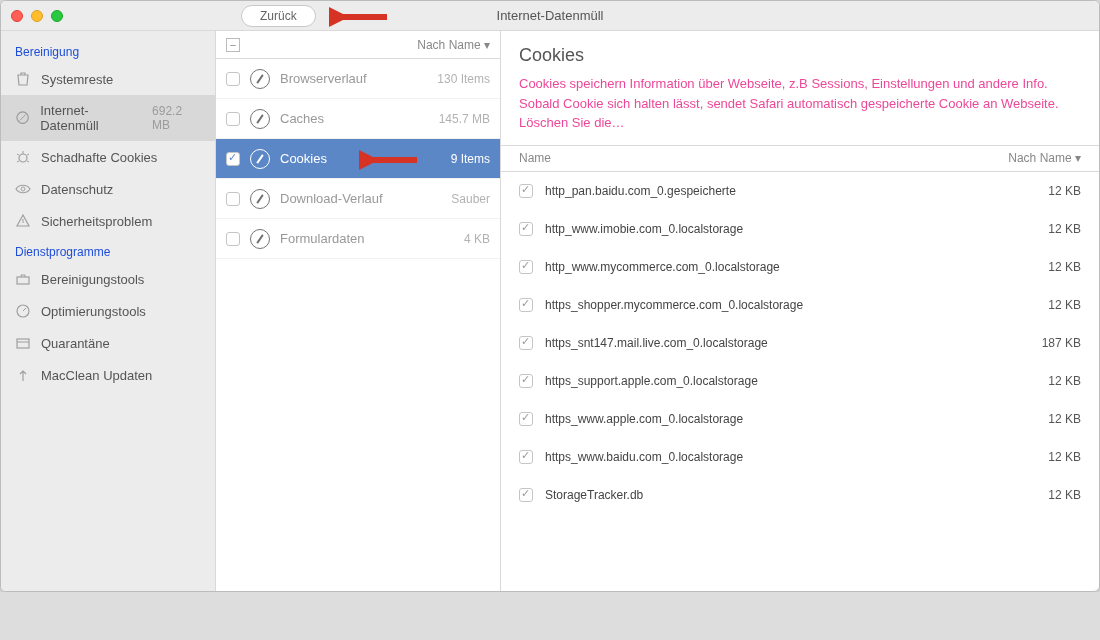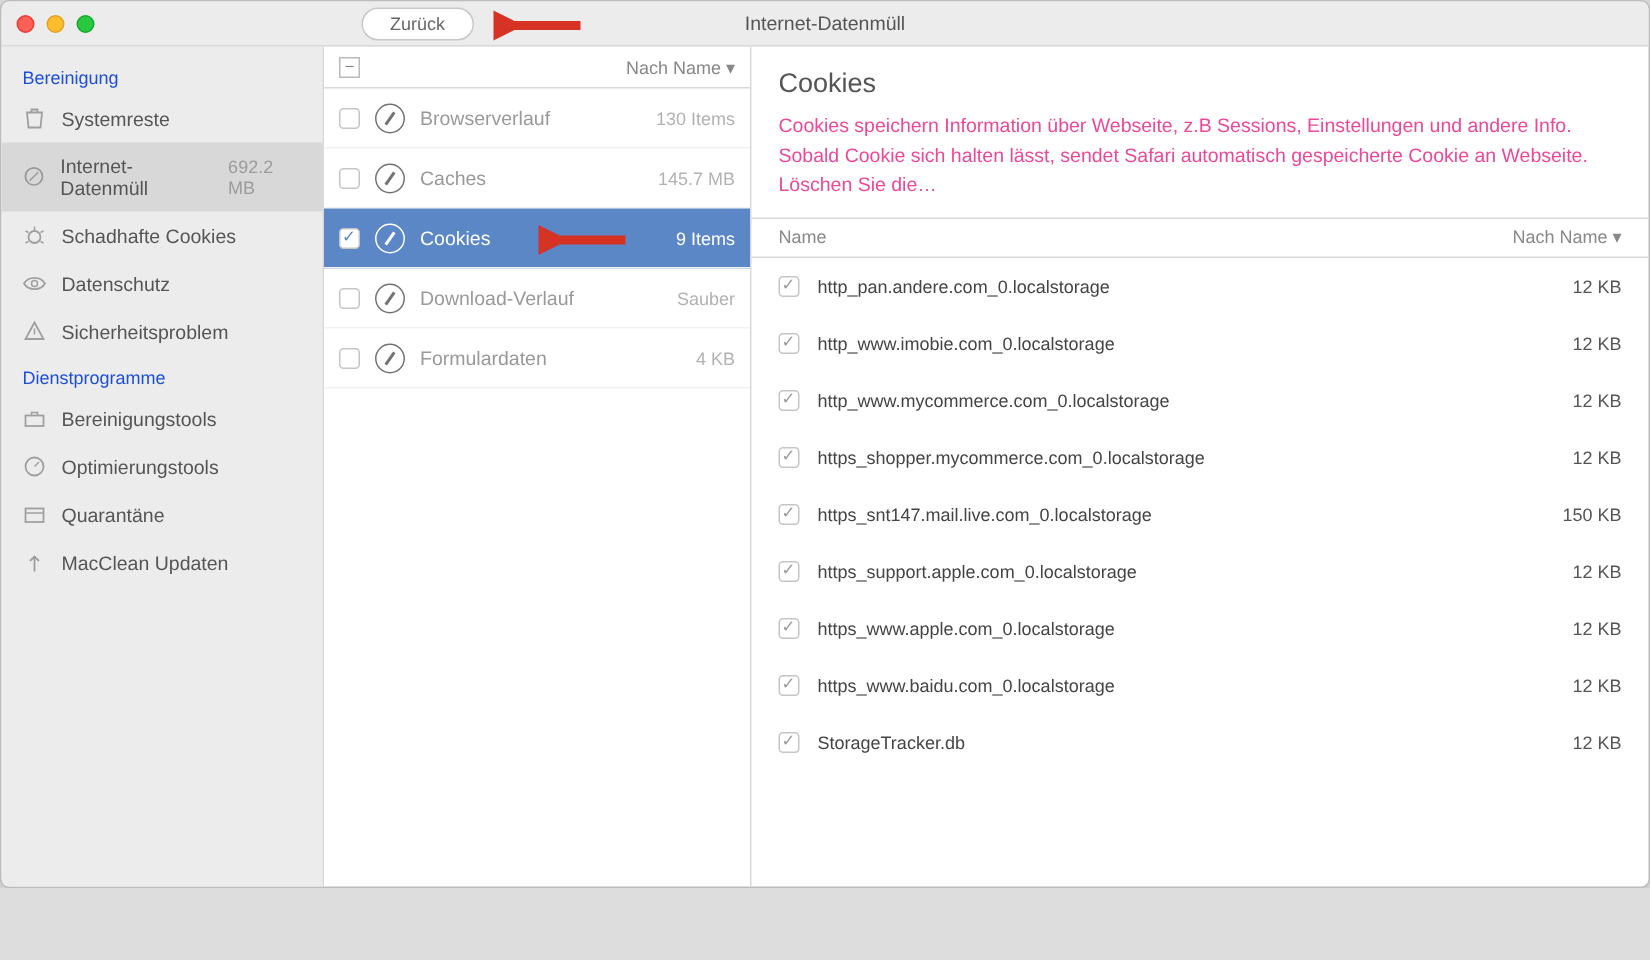--- a/index.html
+++ b/index.html
@@ -215,42 +215,42 @@
         <div class="detail-title">Cookies</div>
         <div class="detail-desc">Cookies speichern Information über Webseite, z.B Sessions, Einstellungen und andere Info. Sobald Cookie sich halten lässt, sendet Safari automatisch gespeicherte Cookie an Webseite. Löschen Sie die…</div>
       </div>
       <div class="detail-columns">
         <span>Name</span>
         <span class="sort">Nach Name ▾</span>
       </div>
       <div class="detail-list" id="detaillist">
           <div class="detail-row">
             <span class="chk"></span>
-            <span>http_pan.andere.com_0.localstorage</span>
+            <span>http_pan.baidu.com_0.gespeicherte</span>
             <span class="size">12 KB</span>
           </div>
           <div class="detail-row">
             <span class="chk"></span>
             <span>http_www.imobie.com_0.localstorage</span>
             <span class="size">12 KB</span>
           </div>
           <div class="detail-row">
             <span class="chk"></span>
             <span>http_www.mycommerce.com_0.localstorage</span>
             <span class="size">12 KB</span>
           </div>
           <div class="detail-row">
             <span class="chk"></span>
             <span>https_shopper.mycommerce.com_0.localstorage</span>
             <span class="size">12 KB</span>
           </div>
           <div class="detail-row">
             <span class="chk"></span>
             <span>https_snt147.mail.live.com_0.localstorage</span>
-            <span class="size">150 KB</span>
+            <span class="size">187 KB</span>
           </div>
           <div class="detail-row">
             <span class="chk"></span>
             <span>https_support.apple.com_0.localstorage</span>
             <span class="size">12 KB</span>
           </div>
           <div class="detail-row">
             <span class="chk"></span>
             <span>https_www.apple.com_0.localstorage</span>
             <span class="size">12 KB</span>

